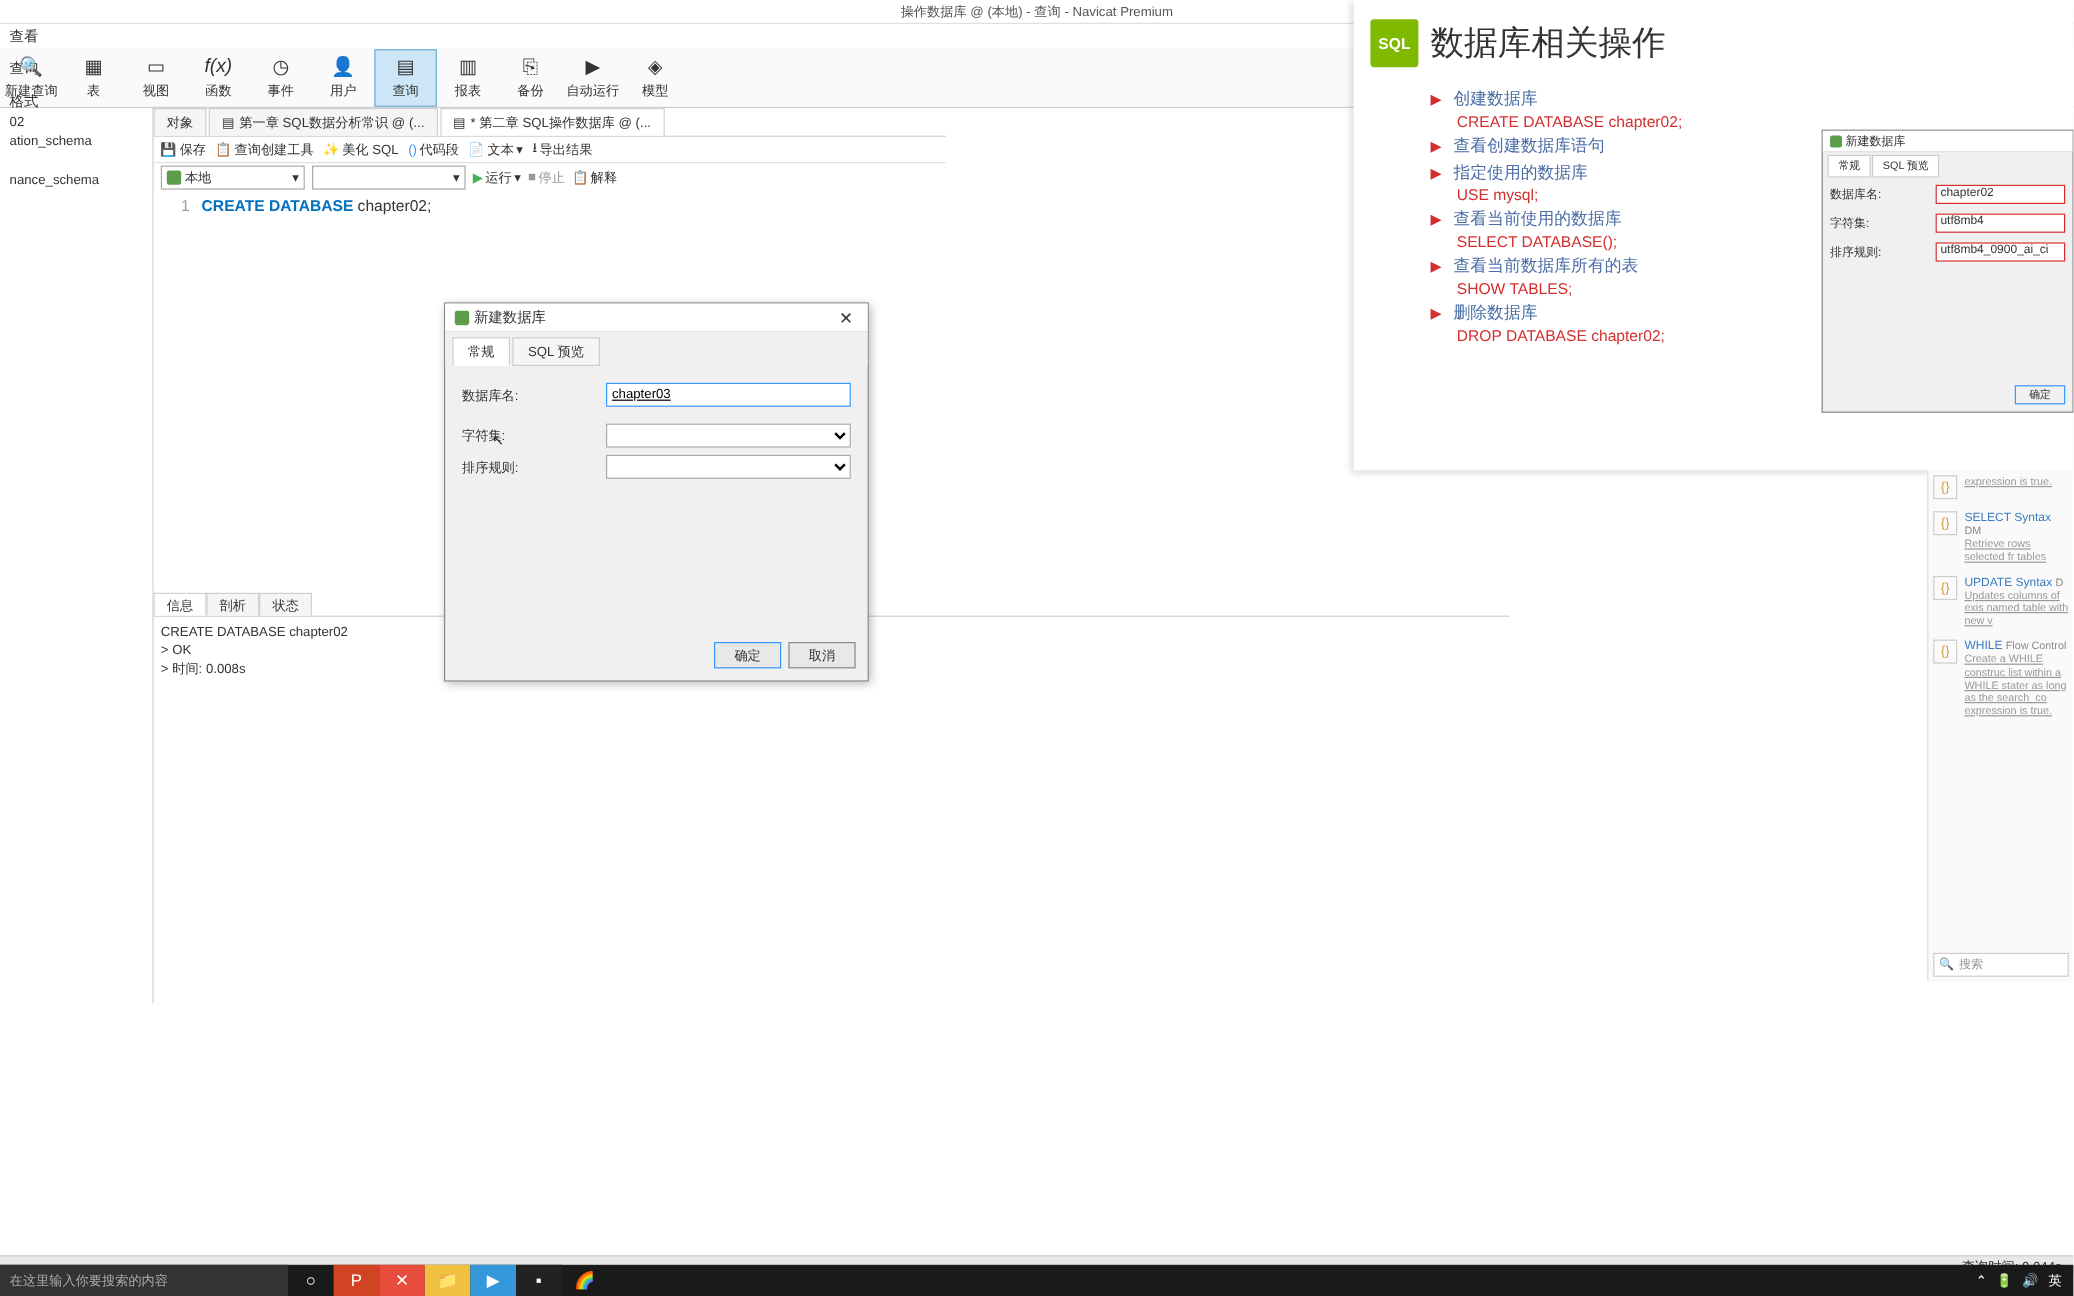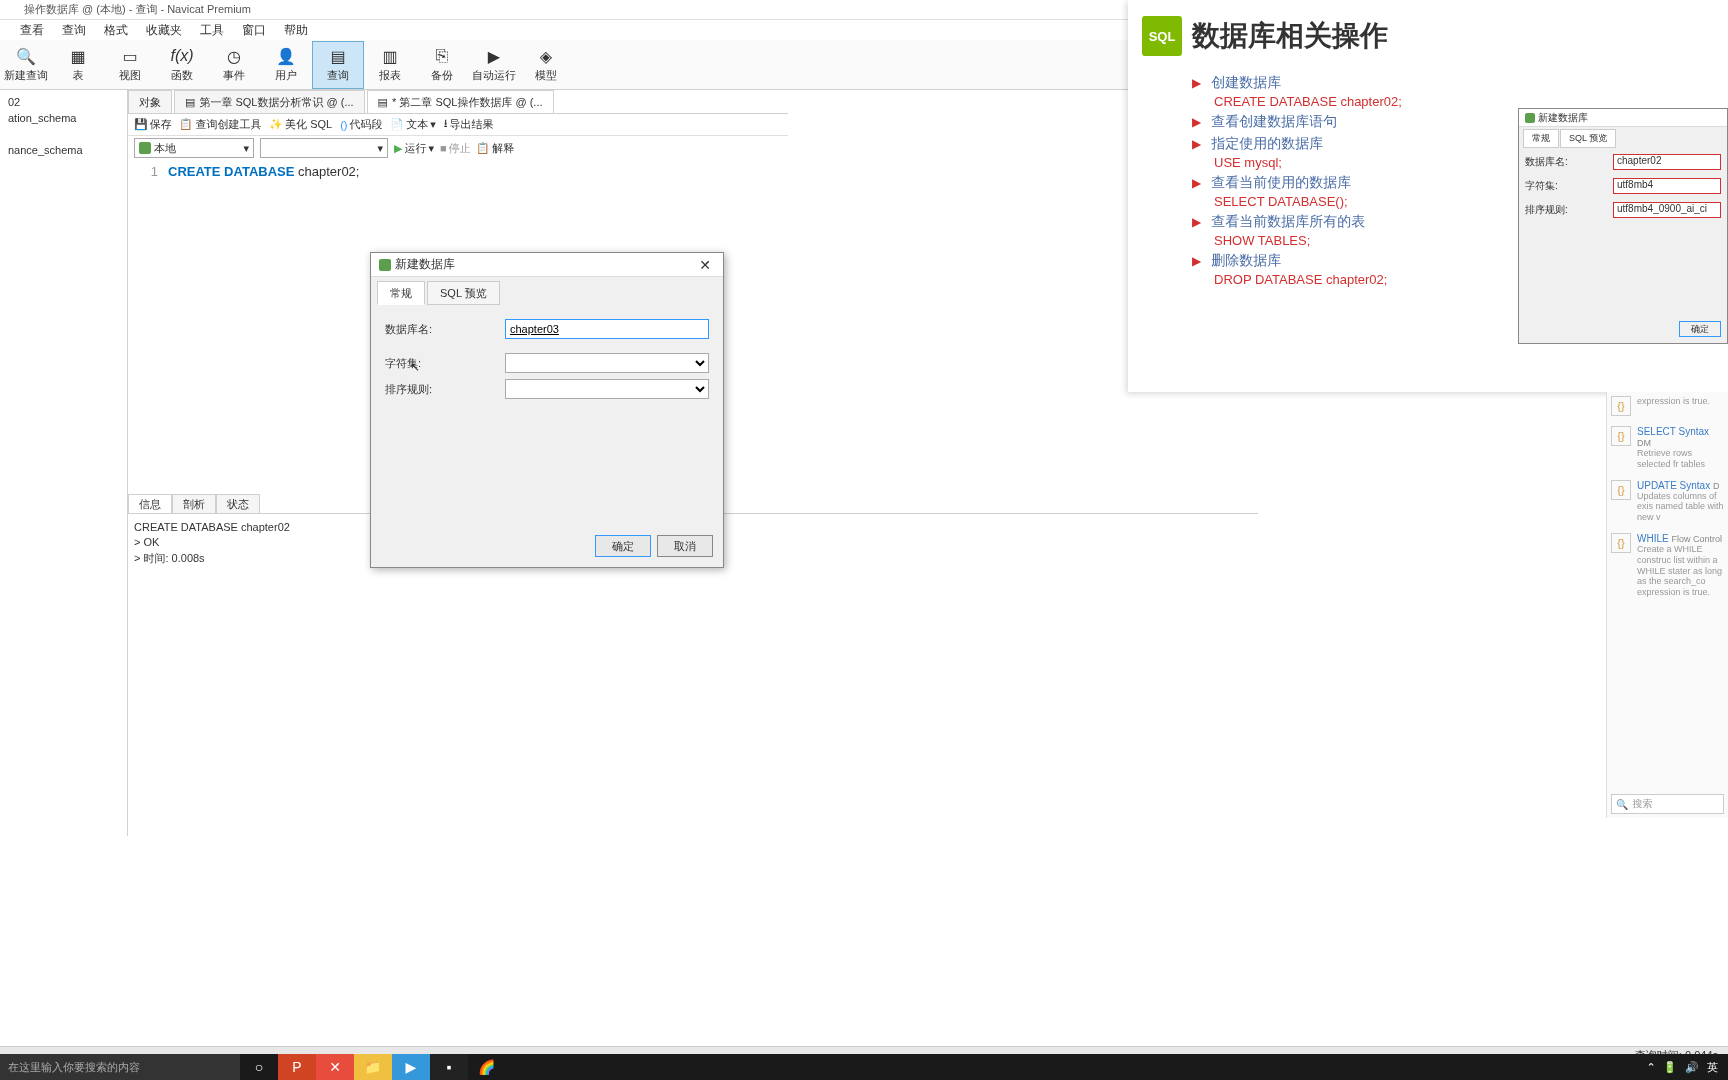--- a/index.html
+++ b/index.html
@@ -1,22 +1,22 @@
 <!DOCTYPE html>
 <html><head>
 <meta charset="utf-8">
 <style>
 * { margin: 0; padding: 0; box-sizing: border-box; font-family: "Microsoft YaHei", sans-serif; }
 body { background: #fff; font-size: 12px; color: #333; overflow: hidden; width: 1728px; height: 1080px; position: relative; }
 
 
-.titlebar { height: 20px; background: #fff; padding: 2px 24px; font-size: 11px; color: #555; border-bottom: 1px solid #e0e0e0; }
-
-
-.menubar { height: 20px; background: #fff; display: flex; padding: 2px 16px; gap: 10px; }
+.titlebar { height: 20px; background: #fff; padding: 2px 24px; font-size: 11px; color: #555; border-bottom: 1px solid #e0e0e0; text-align: center; }
+
+
+.menubar { height: 20px; background: #fff; display: flex; padding: 2px 4px; gap: 10px; flex-direction: column; }
 .menubar span { font-size: 12px; color: #333; cursor: pointer; padding: 0 4px; }
 
 
 .toolbar { height: 50px; background: #fafafa; border-bottom: 1px solid #d0d0d0; display: flex; align-items: center; }
 .tool-btn { display: flex; flex-direction: column; align-items: center; justify-content: center; width: 52px; height: 48px; cursor: pointer; }
 .tool-btn.active { background: #cde6f7; border: 1px solid #6baed6; }
 .tool-icon { width: 24px; height: 20px; display: flex; align-items: center; justify-content: center; font-size: 16px; }
 .tool-label { font-size: 11px; color: #333; margin-top: 2px; }
 
 
@@ -76,21 +76,21 @@
 .form-input { flex: 1; height: 20px; border: 1px solid #3399ff; padding: 0 4px; font-size: 11px; text-decoration: underline; }
 .form-select { flex: 1; height: 20px; border: 1px solid #aaa; background: #fff; }
 .dialog-footer { position: absolute; bottom: 10px; right: 10px; display: flex; gap: 6px; }
 .dlg-btn { width: 56px; height: 22px; border: 1px solid #888; background: #e8e8e8; font-size: 11px; display: flex; align-items: center; justify-content: center; cursor: pointer; }
 .dlg-btn.primary { border: 1px solid #3399ff; }
 
 
 .pres { position: absolute; right: 0; top: 0; width: 600px; height: 392px; background: #fff; box-shadow: -2px 2px 6px rgba(0,0,0,0.15); padding: 16px 14px; }
 .pres-header { display: flex; align-items: center; gap: 10px; margin-bottom: 18px; }
 .pres-header .sql-icon { width: 40px; height: 40px; background: #7fba00; color: #fff; display: flex; align-items: center; justify-content: center; font-weight: bold; font-size: 13px; border-radius: 3px; }
-.pres-header h1 { font-size: 28px; font-weight: bold; color: #333; }
+.pres-header h1 { font-size: 28px; font-weight: normal; color: #333; }
 .pres-item { margin-bottom: 4px; padding-left: 50px; }
 .pres-bullet { display: flex; align-items: center; gap: 10px; }
 .pres-arrow { color: #d32f2f; font-size: 12px; }
 .pres-text { color: #4a6da7; font-size: 14px; }
 .pres-code { color: #d32f2f; font-size: 13px; padding-left: 22px; margin-top: 2px; }
 
 
 .mini-dialog { position: absolute; right: 0; top: 108px; width: 210px; height: 236px; background: #f0f0f0; border: 1px solid #888; font-size: 10px; }
 .mini-title { height: 18px; padding: 2px 6px; background: #fff; border-bottom: 1px solid #ddd; font-size: 10px; display: flex; align-items: center; gap: 3px; }
 .mini-tabs { display: flex; padding: 2px 4px 0; }
@@ -101,21 +101,21 @@
 .mini-input { flex: 1; height: 16px; border: 1px solid #d32f2f; padding: 0 3px; font-size: 10px; background: #fff; }
 .mini-footer { position: absolute; bottom: 6px; right: 6px; }
 .mini-btn { width: 42px; height: 16px; border: 1px solid #3399ff; font-size: 9px; display: flex; align-items: center; justify-content: center; }
 
 
 .help-panel { position: absolute; right: 0; top: 392px; width: 122px; height: 426px; background: #fafafa; border-left: 1px solid #ddd; padding: 4px; font-size: 10px; overflow: hidden; }
 .help-item { display: flex; gap: 6px; margin-bottom: 10px; }
 .help-icon { width: 20px; height: 20px; border: 1px solid #ccc; display: flex; align-items: center; justify-content: center; font-size: 11px; flex-shrink: 0; color: #d49c3e; }
 .help-title { color: #3a7bc4; font-weight: normal; font-size: 10px; }
 .help-sub { color: #888; font-size: 9px; text-align: right; }
-.help-desc { color: #999; font-size: 9px; line-height: 1.2; }
+.help-desc { color: #999; font-size: 9px; line-height: 1.2; text-decoration: underline; }
 .search-box { position: absolute; bottom: 4px; left: 4px; right: 4px; height: 20px; border: 1px solid #ccc; display: flex; align-items: center; padding: 0 4px; gap: 4px; background: #fff; }
 
 .db-icon { width: 12px; height: 12px; background: #5c9e4b; border-radius: 2px; display: inline-block; }
 .green-play { color: #4caf50; }
 .cursor-arrow { position: absolute; left: 410px; top: 360px; font-size: 12px; pointer-events: none; }
 </style>
 </head>
 <body>
 
 <div class="titlebar">

